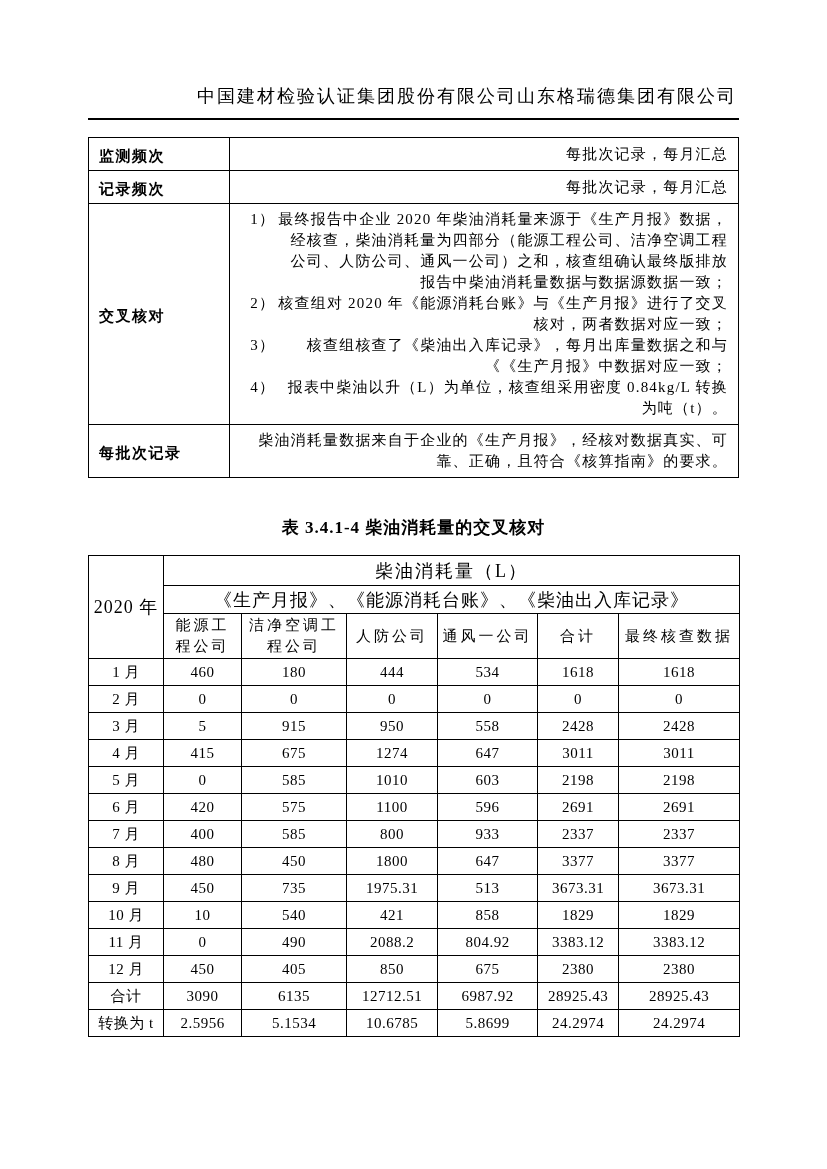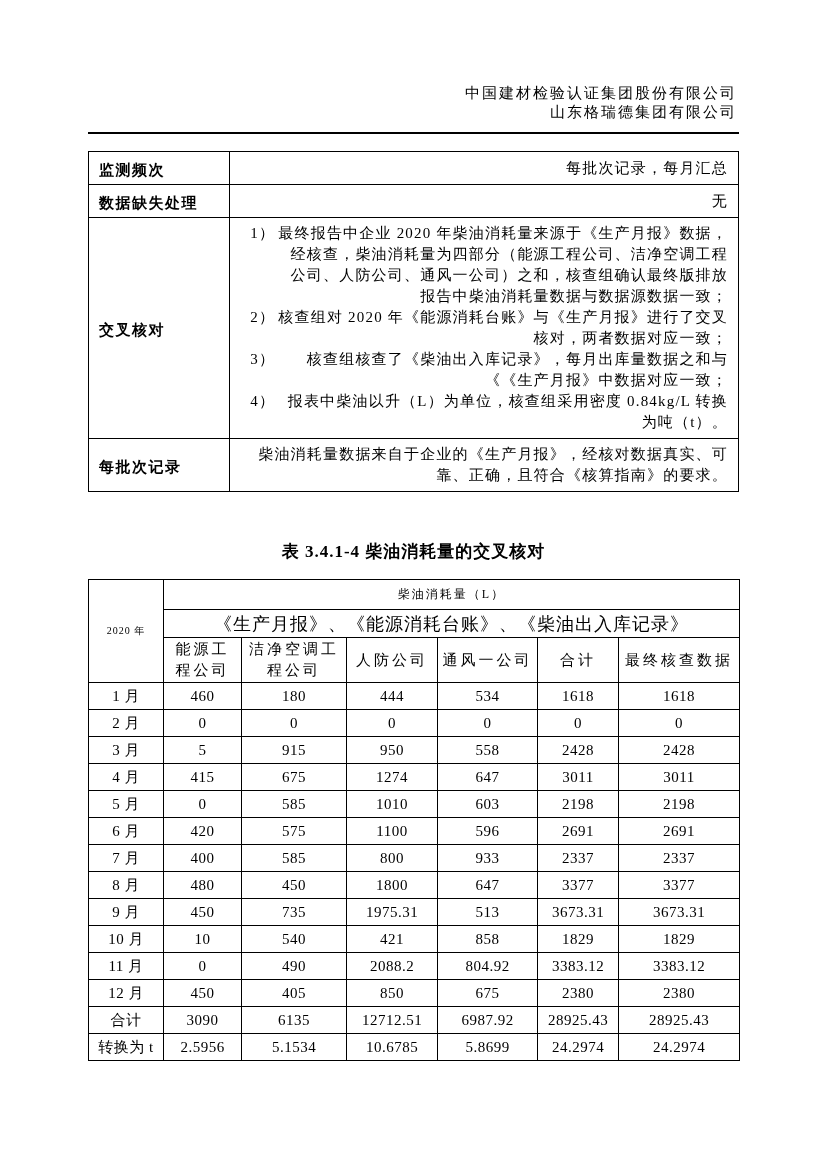--- a/index.html
+++ b/index.html
@@ -11,24 +11,23 @@
     font-family:"Liberation Serif","DejaVu Serif",serif;
     color:#000;
     box-sizing:border-box;
     overflow:hidden;
   }
   .content { padding:84px 88px 0 88px; }
 
   
   .doc-header {
     display:flex; justify-content:flex-end; align-items:flex-end;
-    font-size:15px; letter-spacing:2px;
+    font-size:18px; letter-spacing:2px;
     padding:0 2px 10px 2px;
     border-bottom:2px solid #000;
-    flex-direction:column;
   }
 
   
   table { border-collapse:collapse; width:100%; table-layout:fixed; }
   td, th { border:1px solid #000; font-weight:normal; box-sizing:border-box; }
 
   .info-table { margin-top:17px; }
   .info-table .info-label {
     text-align:left; vertical-align:middle;
     font-weight:bold; font-size:15px; letter-spacing:1.5px;
@@ -40,30 +39,30 @@
     padding:5px 10px 5px 13px;
   }
   .info-table .r-short td { height:33px; }
   .info-table .r-conclusion td { height:47px; }
   .cc-item { display:flex; }
   .cc-num { flex:0 0 2.15em; }
   .cc-text { flex:1; }
 
   
   .table-title {
-    margin-top:48px;
+    margin-top:38px;
     text-align:center;
     font-weight:bold; font-size:17px; letter-spacing:1px;
   }
 
   
   .cc-table { margin-top:16px; text-align:center; }
   .cc-table td, .cc-table th { vertical-align:middle; }
-  .cc-table .year-cell { font-size:10px; letter-spacing:1px; }
-  .cc-table .span-header { height:30px; font-size:12px; letter-spacing:2px; }
+  .cc-table .year-cell { font-size:18px; letter-spacing:1px; }
+  .cc-table .span-header { height:30px; font-size:18px; letter-spacing:2px; }
   .cc-table .sources-header { height:28px; font-size:18px; letter-spacing:1px;text-align:center; }
   .cc-table .col-header { height:44px; font-size:15px; letter-spacing:3px; line-height:21px; padding:1px 4px; }
   .cc-table tbody th { font-size:15px; letter-spacing:1px; }
   .cc-table tbody td, .cc-table tbody th { height:27px; font-size:15px; letter-spacing:0.5px; }
 
   
   .page-number {
     position:absolute; left:0; right:0; top:1091px;
     text-align:center; font-size:13px;
   }
@@ -83,22 +82,22 @@
       <colgroup>
           <col style="width:141px">
           <col>
         </colgroup>
       <tbody>
         <tr class="r-short">
           <td class="info-label">监测频次</td>
           <td class="info-content">每批次记录，每月汇总</td>
         </tr>
         <tr class="r-short">
-          <td class="info-label">数据缺失处理</td>
-          <td class="info-content">无</td>
+          <td class="info-label">记录频次</td>
+          <td class="info-content">每批次记录，每月汇总</td>
         </tr>
         <tr>
           <td class="info-label">交叉核对</td>
           <td class="info-content" id="cc-items">
               <div class="cc-item">
                 <span class="cc-num">1）</span>
                 <span class="cc-text">最终报告中企业 2020 年柴油消耗量来源于《生产月报》数据，经核查，柴油消耗量为四部分（能源工程公司、洁净空调工程公司、人防公司、通风一公司）之和，核查组确认最终版排放报告中柴油消耗量数据与数据源数据一致；</span>
               </div>
               <div class="cc-item">
                 <span class="cc-num">2）</span>

